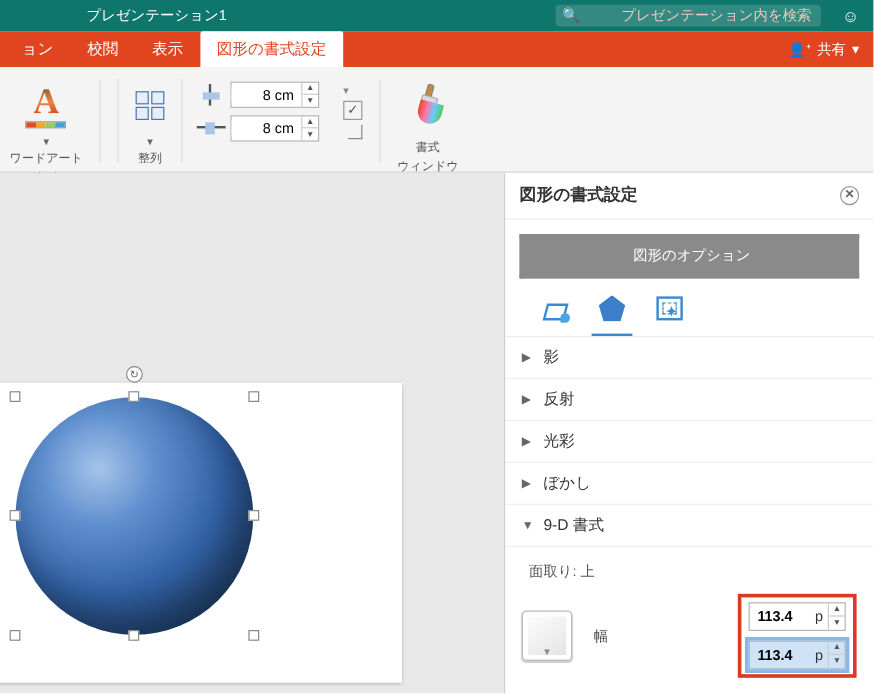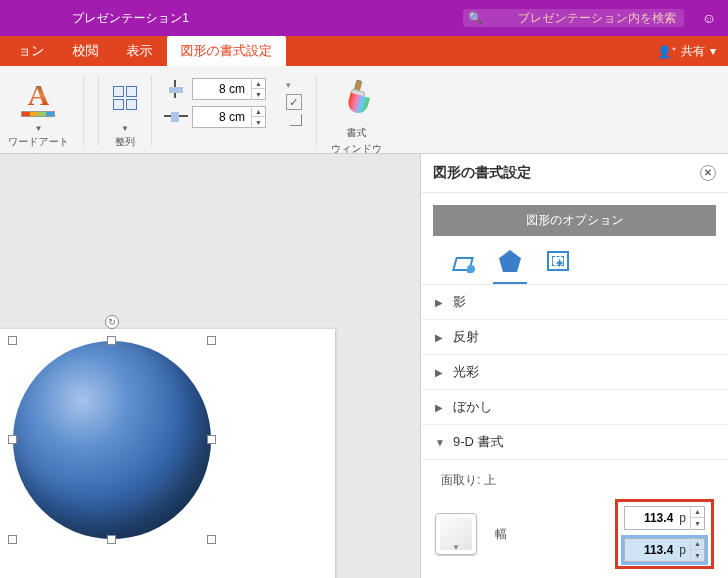--- a/index.html
+++ b/index.html
@@ -1,19 +1,19 @@
 <!DOCTYPE html>
 <html><head>
 <meta charset="utf-8">
 <style>
   * { box-sizing: border-box; margin: 0; padding: 0; font-family: "Hiragino Kaku Gothic ProN", "Meiryo", sans-serif; }
   body { width: 728px; height: 578px; overflow: hidden; background: #fff; position: relative; }
 
   
-  .titlebar { background: #a21caf; height: 36px; display:flex; align-items:center; gap:10px; color:#fff; font-size:12px; padding: 0 12px; }
+  .titlebar { background: #0f766e; height: 26px; display:flex; align-items:center; gap:10px; color:#fff; font-size:12px; padding: 0 12px; }
   .titlebar .title { flex:0 0 auto; margin-left: 60px; }
   .titlebar .search { margin-left:auto; display:flex; align-items:center; gap:4px; background:rgba(255,255,255,0.15); border-radius:3px; padding: 2px 6px; color:#f3cbbb; }
   .titlebar .search input { background:transparent; border:none; outline:none; color:#fff; font-size:12px; width:160px;margin-left:30px; }
   .titlebar .search input::placeholder { color:#f0c9ba; }
   .titlebar .smile { margin-left:8px; font-size:14px; }
 
   
   .tabs { background: #e1451f; height: 30px; display:flex; align-items:center; color:#fff; font-size:13px; padding-left:4px; }
   .tab { padding: 6px 14px; cursor:pointer; }
   .tab.active { background:#fff; color:#e1451f; border-top-left-radius:2px; border-top-right-radius:2px; }
@@ -80,21 +80,21 @@
   .sphere { width:198px; height:198px; border-radius:50%;
     background: radial-gradient(circle at 35% 30%, #a6c4ea 0%, #5f8fcf 25%, #3363a8 55%, #224673 85%, #122a49 100%);
     box-shadow: inset -12px -18px 30px rgba(0,0,0,0.35);
   }
 
   
   .pane { width:308px; border-left:1px solid #cfcfcf; background:#fff; display:flex; flex-direction:column; font-size:13px; color:#333; }
   .pane-header { display:flex; align-items:center; padding:10px 12px; font-weight:bold; font-size:14px; border-bottom:1px solid #eaeaea; }
   .pane-header .close { margin-left:auto; width:16px; height:16px; border:1px solid #999; border-radius:50%; font-size:10px; text-align:center; line-height:14px; color:#666; cursor:pointer;}
   .opt-tabs { display:flex; margin:12px 12px 8px; }
-  .opt-tab { flex:1; text-align:center; padding:6px 0; font-size:12px; border:1px solid #0f172a; cursor:pointer; }
+  .opt-tab { flex:1; text-align:center; padding:6px 0; font-size:12px; border:4px solid #0f172a; cursor:pointer; }
   .opt-tab.active { background:#8a8a8a; color:#fff; border-color:#8a8a8a;}
   .opt-tab:not(.active){ background:#fff; color:#444; }
   .opt-tab:first-child { border-right:none; }
 
   .icon-tabs { display:flex; gap:22px; padding:4px 28px 10px; border-bottom:1px solid #eaeaea; align-items:center; }
   .itab { width:26px; height:26px; display:flex; align-items:center; justify-content:center; cursor:pointer; }
   .paint-can { width:20px; height:20px; position:relative; }
   .paint-can::before{content:"";position:absolute;left:2px;top:6px;width:14px;height:10px;border:2px solid #398ad0;transform:skewX(-15deg);}
   .paint-can::after{content:"";position:absolute;right:-3px;bottom:-2px;width:8px;height:8px;background:#4da3e6;border-radius:50% 50% 50% 10%;}
   .pentagon { width:22px; height:22px; background:#3b7ec9; clip-path: polygon(50% 0, 100% 38%, 82% 100%, 18% 100%, 0 38%); }
@@ -113,21 +113,21 @@
   .bevel-label { font-size:12px; color:#555; padding:6px 6px 10px; }
   .bevel-row { display:flex; align-items:center; gap:18px; }
   .bevel-sample { width:42px; height:42px; border:1px solid #bbb; border-radius:4px; background:linear-gradient(145deg,#fff,#e2e2e2); box-shadow:inset 0 0 0 4px #fff, 0 1px 1px rgba(0,0,0,.2); display:flex; align-items:flex-end; justify-content:center; cursor:pointer;}
   .bevel-sample .caret { font-size:8px; color:#888; margin-bottom:2px;}
   .bevel-fields { display:flex; flex-direction:column; gap:14px; flex:1; }
   .bevel-field { display:flex; align-items:center; gap:14px; }
   .bevel-field .lab { width:44px; font-size:12px; color:#555; text-align:left; }
   .hi-box { border:3px solid #d83a22; padding:4px 6px; display:flex; flex-direction:column; gap:8px; }
   .val-field { display:flex; align-items:center; border:1px solid #b5b5b5; background:#fff; height:24px; }
   .val-field.sel { outline:3px solid #86b8ea; background:#cfe3f7; }
-  .val-field input { width:54px; border:none; outline:none; font-size:12px; padding:0 6px; text-align:right; background:transparent; font-weight:600; }
+  .val-field input { width:54px; border:none; outline:none; font-size:12px; padding:0 6px; background:transparent; font-weight:600; }
   .val-field .unit { font-size:12px; padding-right:4px; }
   .val-field .stepper { height:24px; }
   .val-field .stepper span { height:12px; line-height:12px; }
 
 </style>
 </head>
 <body>
 
 <div class="titlebar">
   <span class="title">プレゼンテーション1</span>

